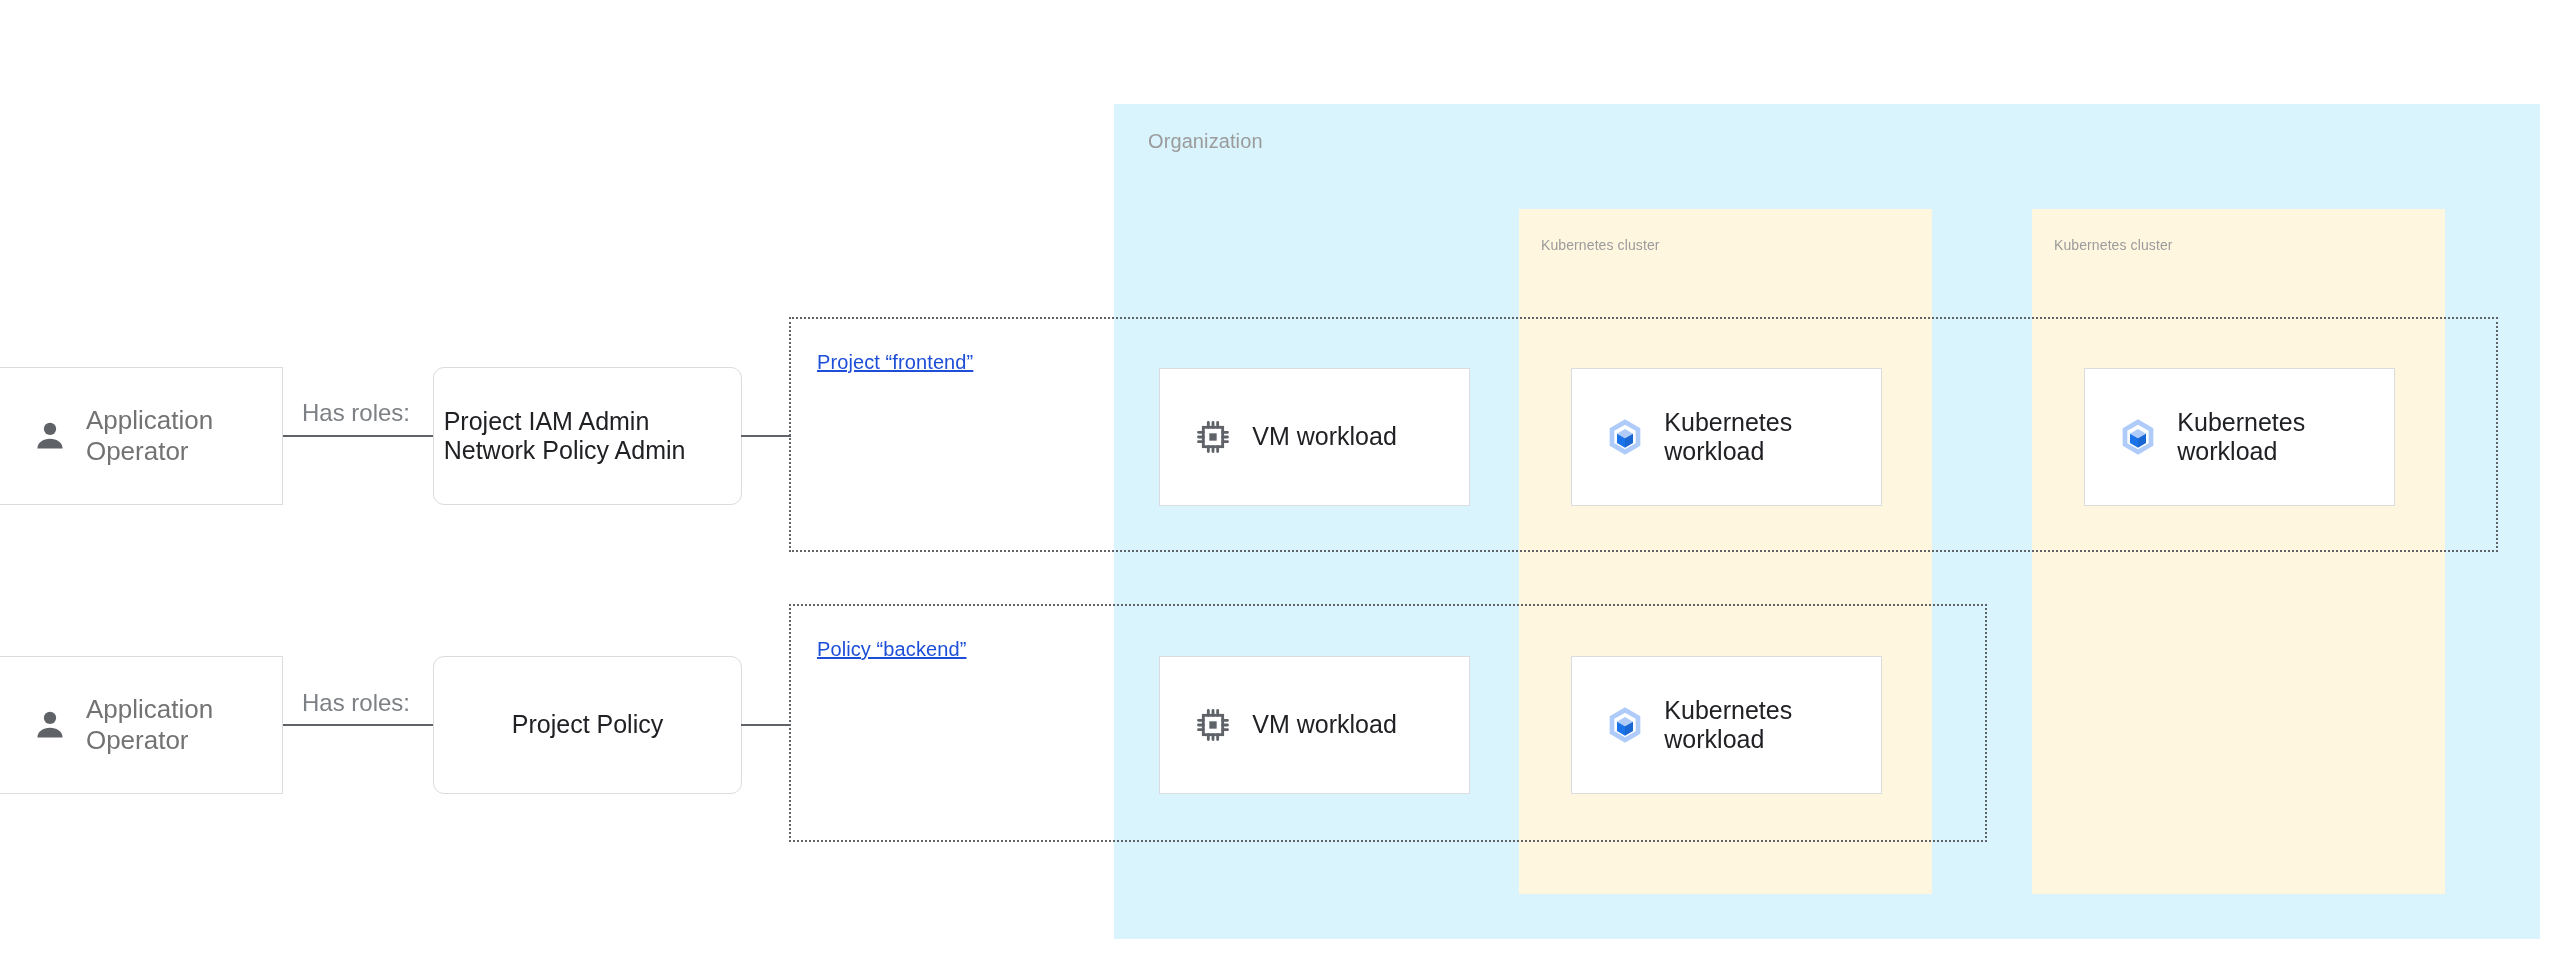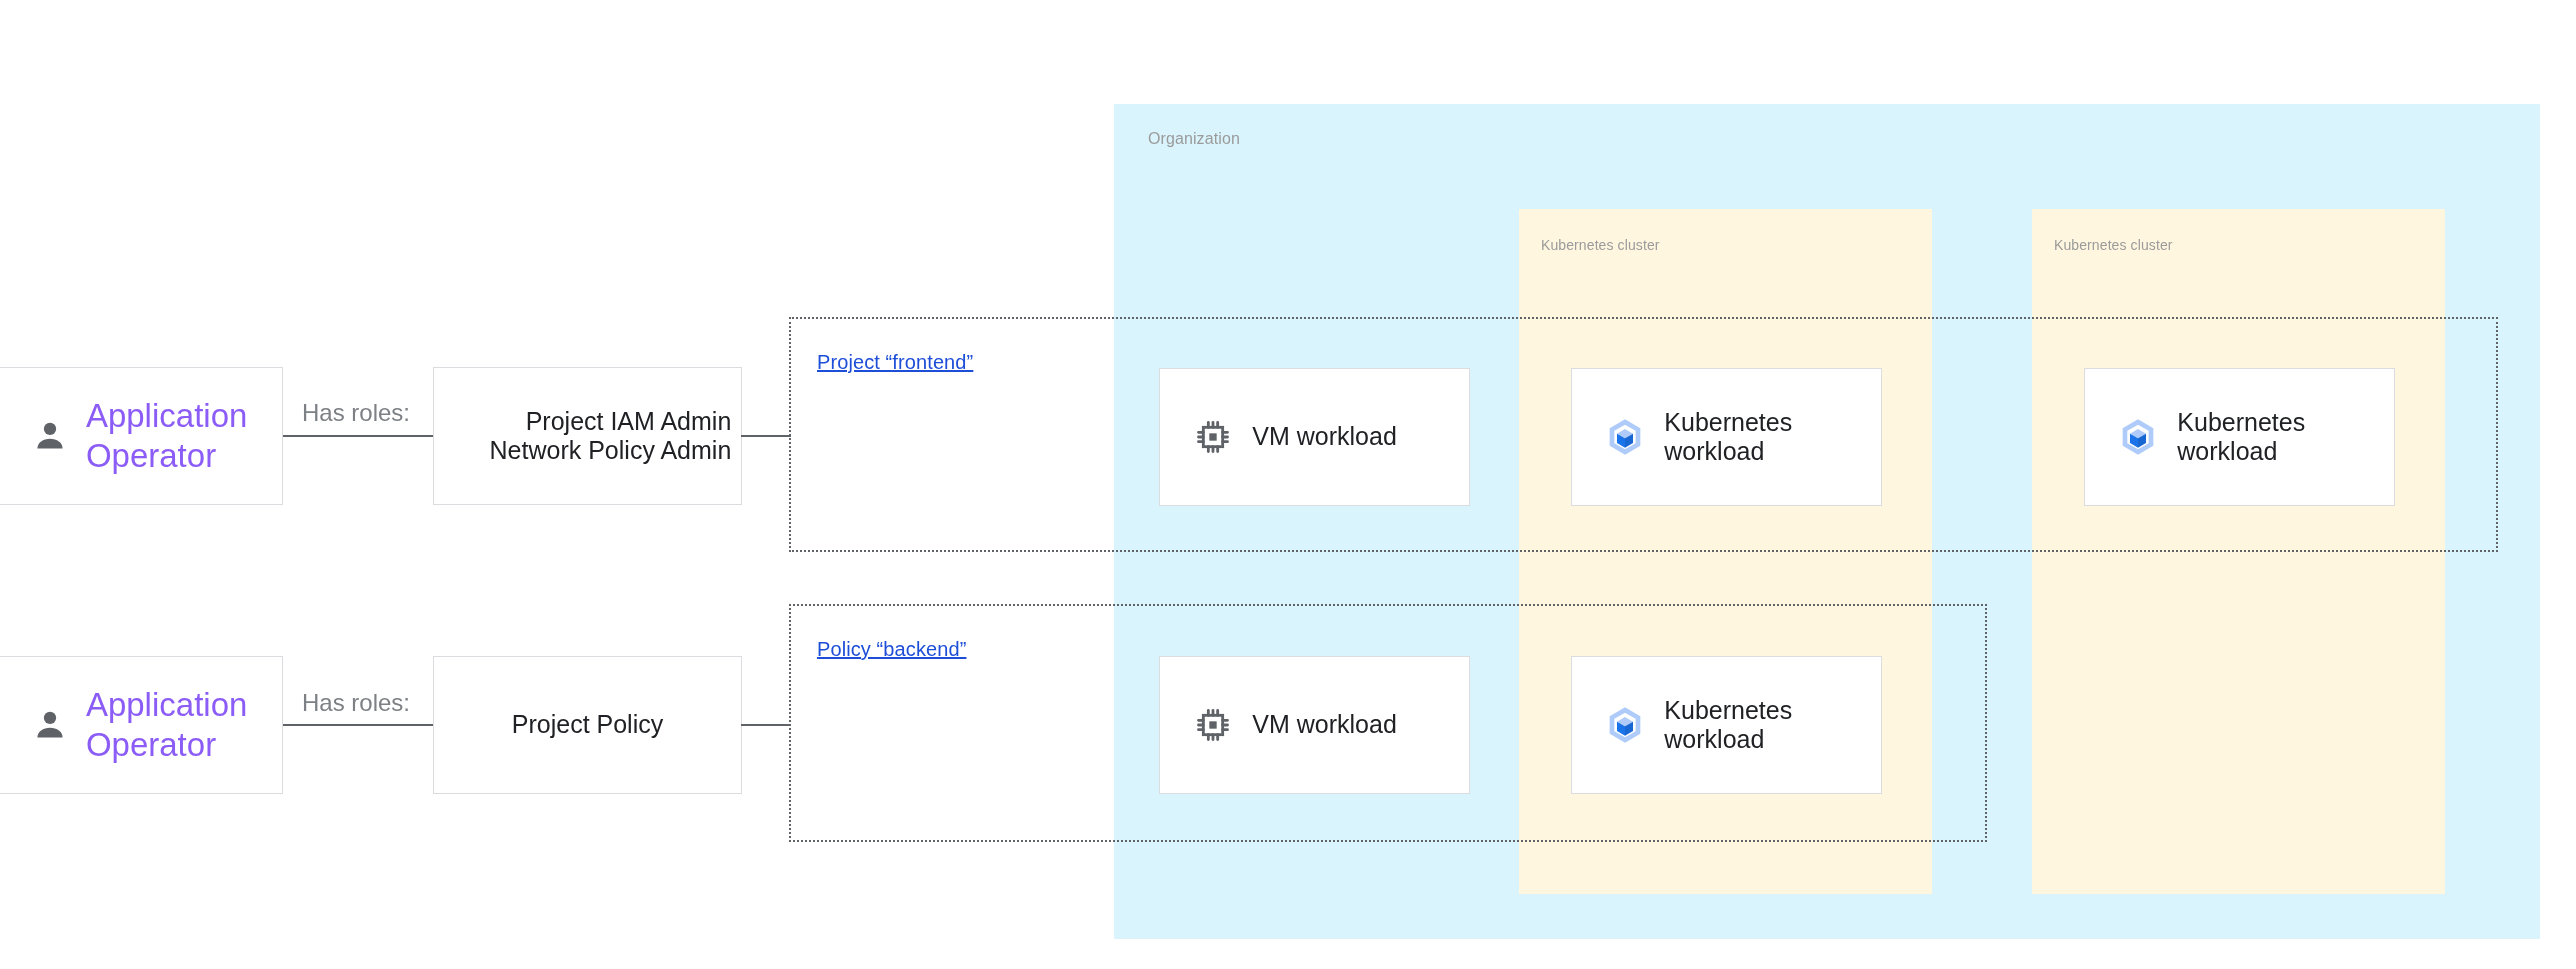--- a/index.html
+++ b/index.html
@@ -27,21 +27,21 @@
     left: 1114px;
     top: 104px;
     width: 1426px;
     height: 835px;
     background: #d9f4fd;
   }
   .org-label {
     position: absolute;
     left: 1148px;
     top: 130px;
-    font-size: 16px;
+    font-size: 20px;
     color: #9b9b9b;
     letter-spacing: 0.1px;
   }
 
   
   .cluster-box {
     position: absolute;
     background: #fff6e0;
     top: 209px;
     height: 685px;
@@ -126,31 +126,32 @@
     padding-left: 33px;
   }
   .actor-card .person-icon {
     flex: 0 0 auto;
     width: 36px;
     height: 36px;
     margin-right: 18px;
     display: block;
   }
   .actor-card .actor-label {
-    font-size: 33px;
+    font-size: 26px;
     line-height: 1.2;
-    color: #8b5cf6;
+    color: #737373;
     max-width: 159px;
   }
 
   
   .role-card {
     width: 309px;
     justify-content: center;
-    text-align: right;
+    text-align: left;
+    border-radius: 11px;
   }
   .role-card .role-label {
     font-size: 25px;
     line-height: 1.18;
     color: #202124;
     padding: 0 9.7px;
   }
 
   
   .connector {

